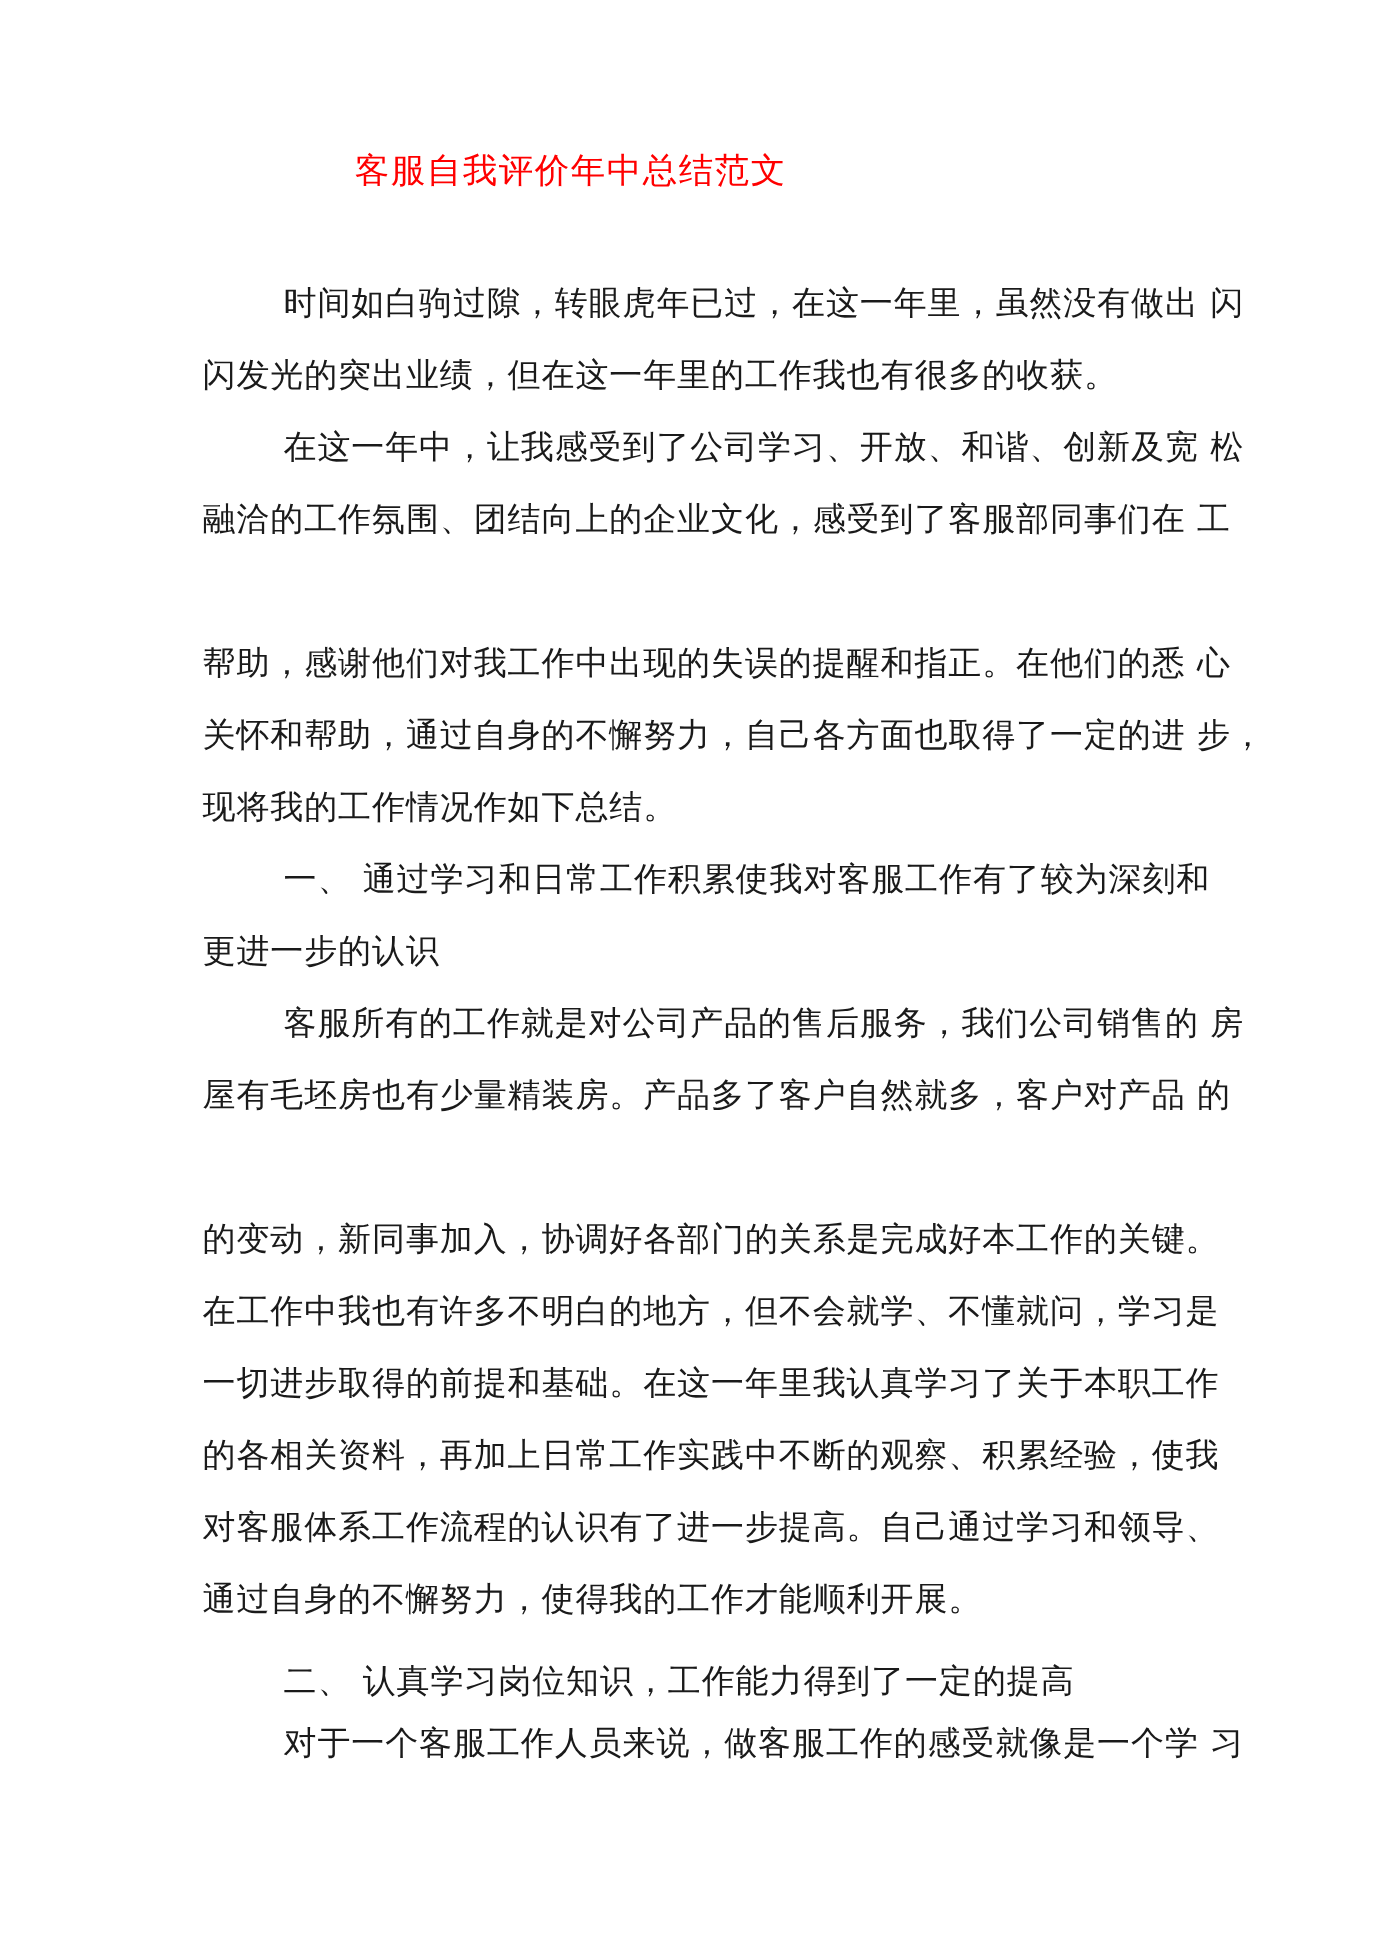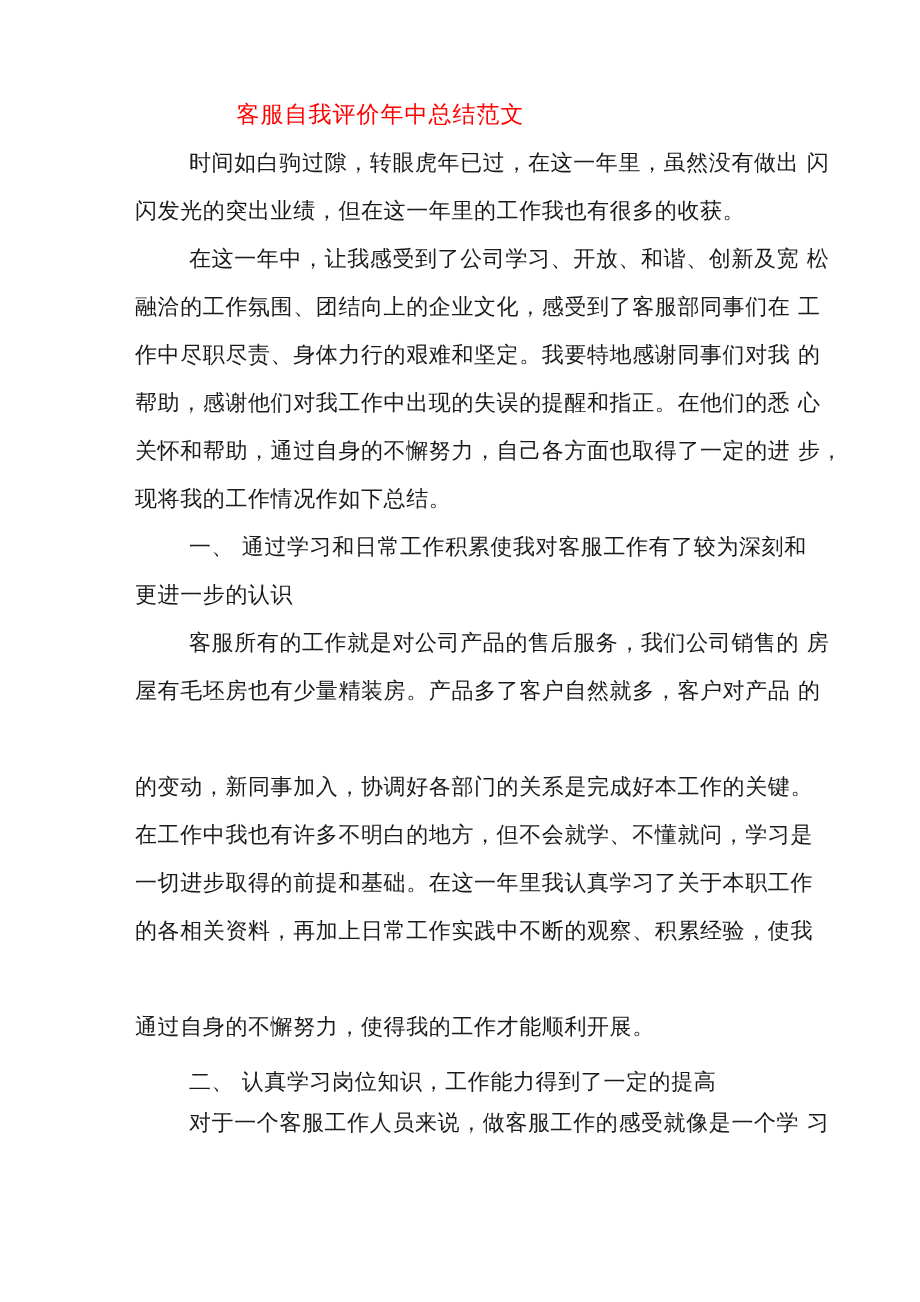--- a/index.html
+++ b/index.html
@@ -1,43 +1,43 @@
 <!DOCTYPE html>
 <html><head>
   <meta charset="utf-8">
   <style>
     html, body { margin: 0; padding: 0; background: #ffffff; }
     body { width: 920px; height: 1302px; position: relative; overflow: hidden;
            font-family: "DejaVu Serif", "Liberation Serif", serif; color: #1a1a1a; }
     .page { position: absolute; left: 0; top: 0; width: 920px; height: 1302px; background: #fff; }
     .title { position: absolute; top: 97px; left: 0; width: 761px; text-align: center;
-             font-size: 23px; color: #ff0000; font-family: Liberation Serif, serif;
+             font-size: 23px; color: #ff0000; font-family: Liberation Mono, monospace;
              letter-spacing: 1px; line-height: 36px; }
     .line { position: absolute; left: 135px; width: 670px; font-size: 22px; line-height: 36px;
-            white-space: nowrap; letter-spacing: 0.6px; }
+            white-space: nowrap; letter-spacing: 0.6px; margin-top: 40px; }
     .line.indent { left: 189px; width: 616px; }
   </style>
 </head>
 <body>
 
 <div class="page">
   <div class="title">客服自我评价年中总结范文</div>
 
   <div class="line indent" style="top:145px">时间如白驹过隙，转眼虎年已过，在这一年里，虽然没有做出  闪</div>
   <div class="line" style="top:193px">闪发光的突出业绩，但在这一年里的工作我也有很多的收获。</div>
   <div class="line" style="top:289px">融洽的工作氛围、团结向上的企业文化，感受到了客服部同事们在   工</div>
   <div class="line indent" style="top:241px">在这一年中，让我感受到了公司学习、开放、和谐、创新及宽  松</div>
-  <div class="line" style="top:337px">作中尽职尽责、身体力行的艰难和坚定。我要特地感谢同事们对我   的</div>
   <div class="line" style="top:385px">帮助，感谢他们对我工作中出现的失误的提醒和指正。在他们的悉   心</div>
   <div class="line" style="top:481px">现将我的工作情况作如下总结。</div>
   <div class="line" style="top:433px">关怀和帮助，通过自身的不懈努力，自己各方面也取得了一定的进  步，</div>
   <div class="line indent" style="top:529px">一、   通过学习和日常工作积累使我对客服工作有了较为深刻和</div>
   <div class="line indent" style="top:625px">客服所有的工作就是对公司产品的售后服务，我们公司销售的  房</div>
   <div class="line" style="top:577px">更进一步的认识</div>
   <div class="line" style="top:673px">屋有毛坯房也有少量精装房。产品多了客户自然就多，客户对产品   的</div>
   <div class="line" style="top:769px">的变动，新同事加入，协调好各部门的关系是完成好本工作的关键。</div>
   <div class="line" style="top:817px">在工作中我也有许多不明白的地方，但不会就学、不懂就问，学习是</div>
   <div class="line" style="top:865px">一切进步取得的前提和基础。在这一年里我认真学习了关于本职工作</div>
   <div class="line" style="top:913px">的各相关资料，再加上日常工作实践中不断的观察、积累经验，使我</div>
+  <div class="line" style="top:961px">对客服体系工作流程的认识有了进一步提高。自己通过学习和领导、</div>
   <div class="line" style="top:1009px">通过自身的不懈努力，使得我的工作才能顺利开展。</div>
   <div class="line indent" style="top:1064px">二、   认真学习岗位知识，工作能力得到了一定的提高</div>
   <div class="line indent" style="top:1105px">对于一个客服工作人员来说，做客服工作的感受就像是一个学  习</div>
 </div>
 
 </body></html>

